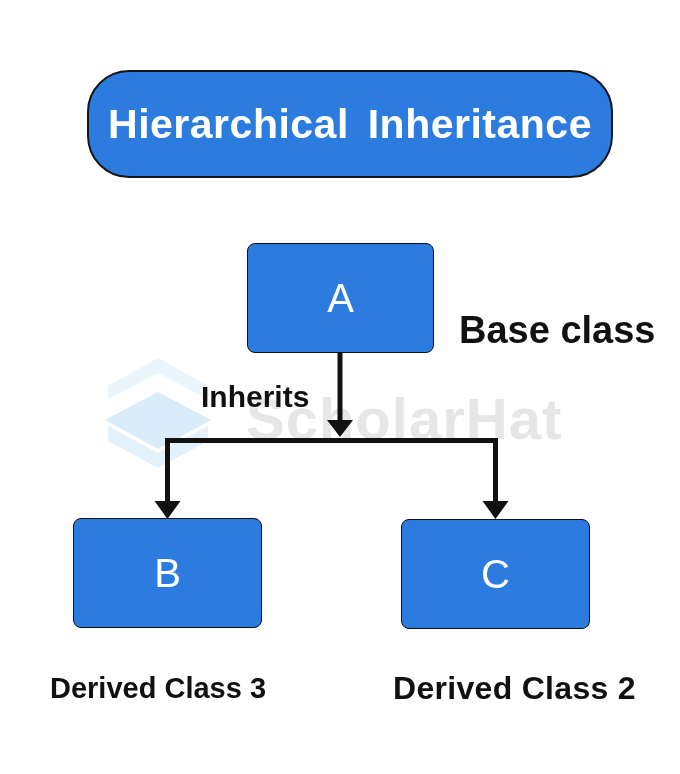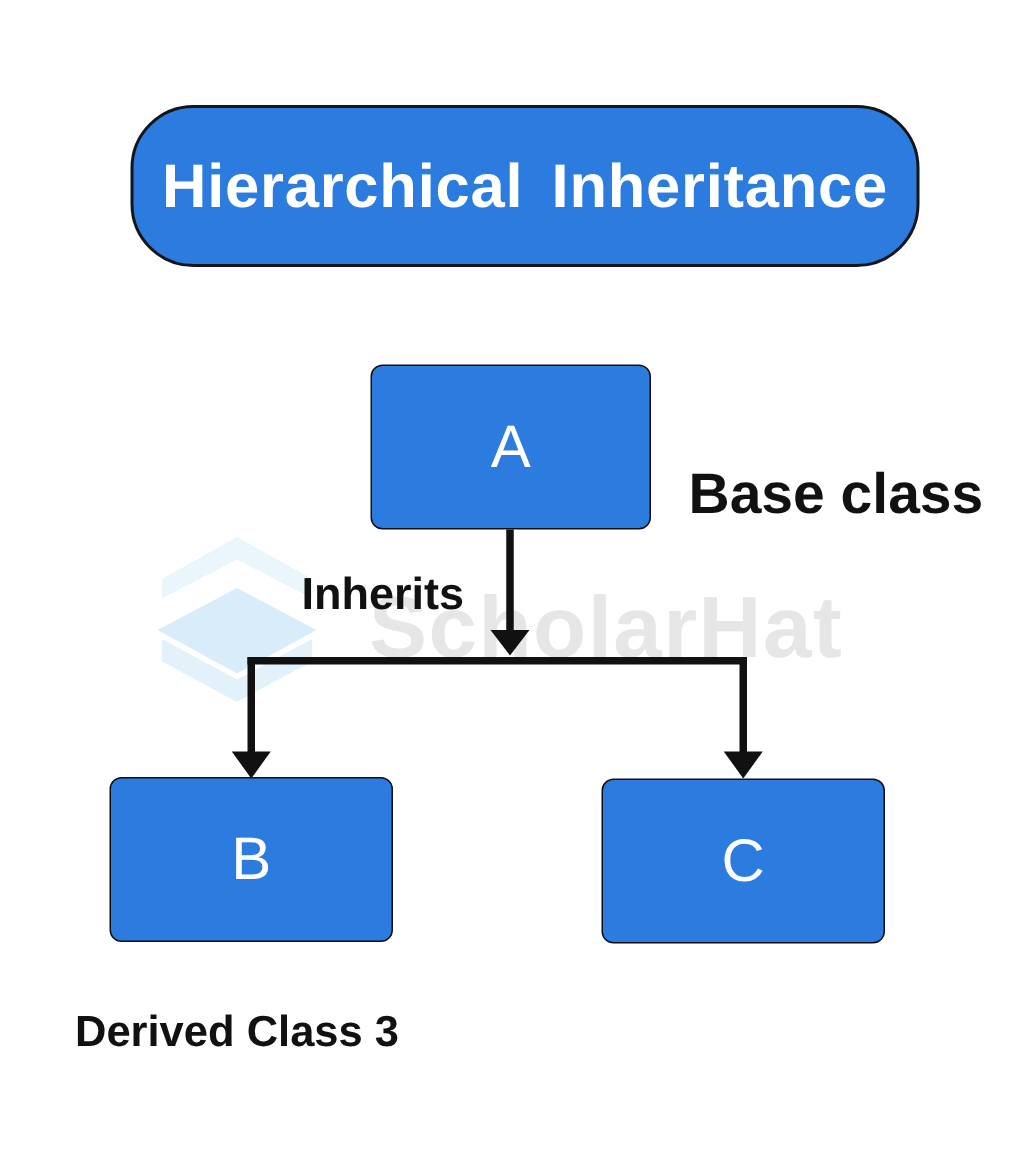--- a/index.html
+++ b/index.html
@@ -140,14 +140,15 @@
   <div class="caption caption-base">Base class</div>
 
   <div class="class-box box-b">
     <span>B</span>
   </div>
   <div class="class-box box-c">
     <span>C</span>
   </div>
 
   <div class="caption caption-derived1">Derived Class 3</div>
+  <div class="caption caption-derived2">Derived Class 2</div>
 
 </div>
 
 </body></html>

